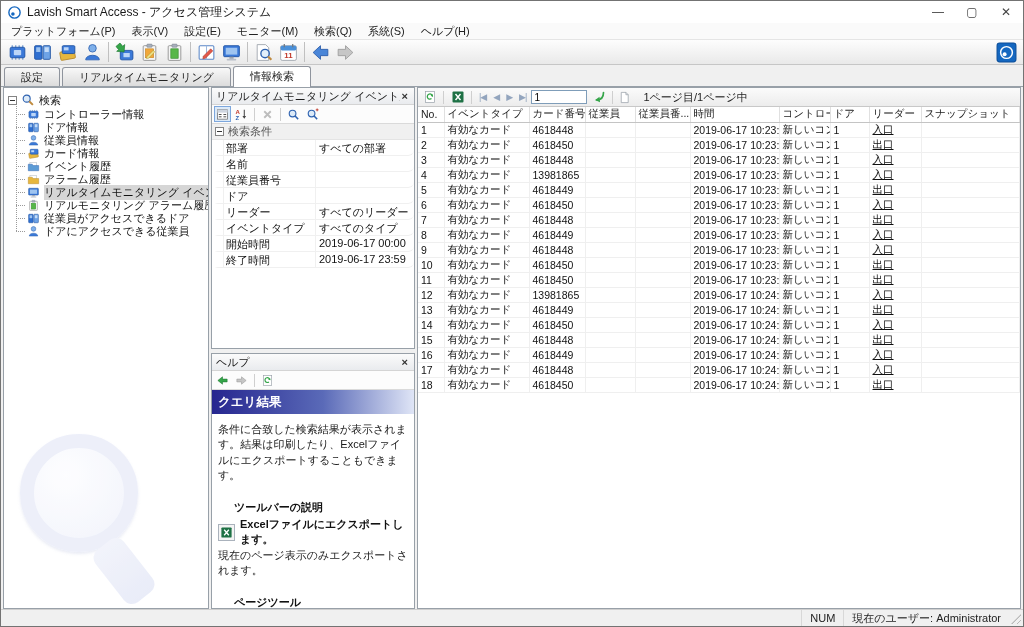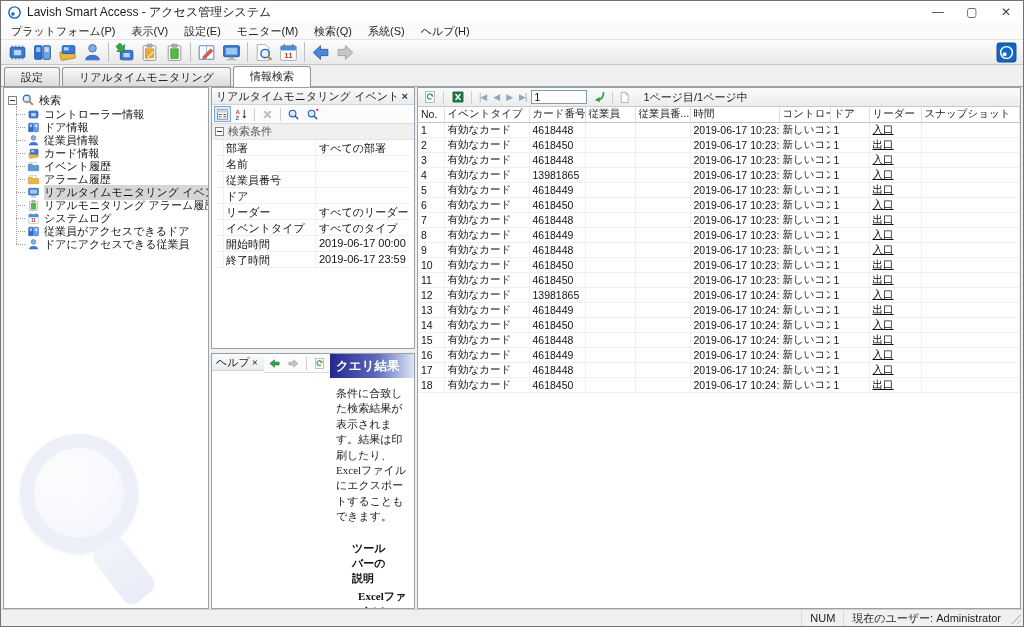--- a/index.html
+++ b/index.html
@@ -49,21 +49,21 @@
 .tree-item.selected .tree-label { background:#d6d6d6; }
 .icon svg { width:100%; height:100%; display:block; }
 .tree-root .icon { width:14px; height:14px; }
 .watermark { position:absolute; left:6px; bottom:14px; width:170px; height:160px; opacity:.75; z-index:0; }
 .wm-lens { position:absolute; left:10px; top:0; width:118px; height:118px; border:14px solid #e7eaf8; border-radius:50%; background:radial-gradient(circle at 35% 30%, #fdfdff, #eef1fb); box-shadow:0 2px 3px rgba(200,205,230,.5); }
 .wm-handle { position:absolute; left:96px; top:104px; width:36px; height:66px; background:linear-gradient(#eef0fa,#e2e6f6); border-radius:10px; transform:rotate(-38deg); }
 
 
 .middle { width:204px; flex:0 0 auto; margin-left:2px; display:flex; flex-direction:column; }
 .search-panel { height:262px; flex:0 0 auto; display:flex; flex-direction:column; }
-.help-panel { flex:1 1 auto; margin-top:4px; display:flex; flex-direction:row; min-height:0;font-family:Liberation Serif, serif; }
+.help-panel { flex:1 1 auto; margin-top:4px; display:flex; flex-direction:column; min-height:0; }
 .panel-header { height:17px; background:linear-gradient(#fbfbfb,#e9ebee); border-bottom:1px solid #d4d4d4; display:flex; align-items:center; padding:0 4px; flex:0 0 auto; }
 .panel-title { font-size:11px; color:#1a1a1a; white-space:nowrap; overflow:hidden; }
 .close-x { margin-left:auto; font-weight:bold; font-size:11px; color:#333; padding:0 2px; }
 .mini-toolbar { height:19px; border-bottom:1px solid #dadada; display:flex; align-items:center; padding:0 2px; gap:2px; flex:0 0 auto; background:#fcfcfc; }
 .mini-btn { width:17px; height:16px; display:flex; align-items:center; justify-content:center; }
 .mini-btn .icon { width:13px; height:13px; }
 .mini-btn.selected { border:1px solid #7da7dd; background:#dcEaf8; background:#dceaf8; }
 .mini-sep { width:1px; height:13px; background:#cfcfcf; margin:0 2px; }
 
 
@@ -386,32 +386,20 @@
             </div>
             <div class="tree-item">
               <span class="icon">
                 <svg viewBox="0 0 20 20">
                   <rect x="4" y="3.5" width="12" height="14" rx="1" fill="#f5f5f5" stroke="#8a8a8a" stroke-width="0.8"></rect>
                   <rect x="7.5" y="2" width="5" height="3" rx="0.8" fill="#a8b0bc" stroke="#7a828e" stroke-width="0.5"></rect>
                   <rect x="6.5" y="6.5" width="7" height="9" fill="#57b749" stroke="#2f8a28" stroke-width="0.6"></rect>
                 </svg>
               </span>
               <span class="tree-label">リアルモニタリング アラーム履歴</span>
-            </div>
-            <div class="tree-item">
-              <span class="icon">
-                <svg viewBox="0 0 20 20">
-                  <rect x="2.5" y="3.5" width="15" height="14" rx="1.5" fill="#fff" stroke="#98a0a8" stroke-width="0.8"></rect>
-                  <rect x="2.5" y="3.5" width="15" height="4.5" rx="1.5" fill="#4a90d9"></rect>
-                  <line x1="6" y1="2" x2="6" y2="5" stroke="#707880" stroke-width="1.2"></line>
-                  <line x1="14" y1="2" x2="14" y2="5" stroke="#707880" stroke-width="1.2"></line>
-                  <text x="10" y="15" font-size="7.5" font-weight="bold" text-anchor="middle" fill="#c0392b" font-family="sans-serif">11</text>
-                </svg>
-              </span>
-              <span class="tree-label">システムログ</span>
             </div>
             <div class="tree-item">
               <span class="icon">
                 <svg viewBox="0 0 20 20">
                   <rect x="2.5" y="3.5" width="7" height="13" rx="1" fill="#2f6fd0" stroke="#1a4fa0" stroke-width="0.8"></rect>
                   <rect x="10.5" y="3.5" width="7" height="13" rx="1" fill="#6ea3e6" stroke="#1a4fa0" stroke-width="0.8"></rect>
                   <rect x="4" y="5" width="4" height="4.5" fill="#9ec4f0"></rect>
                   <rect x="12" y="5" width="4" height="4.5" fill="#c4dcf8"></rect>
                 </svg>
               </span>

